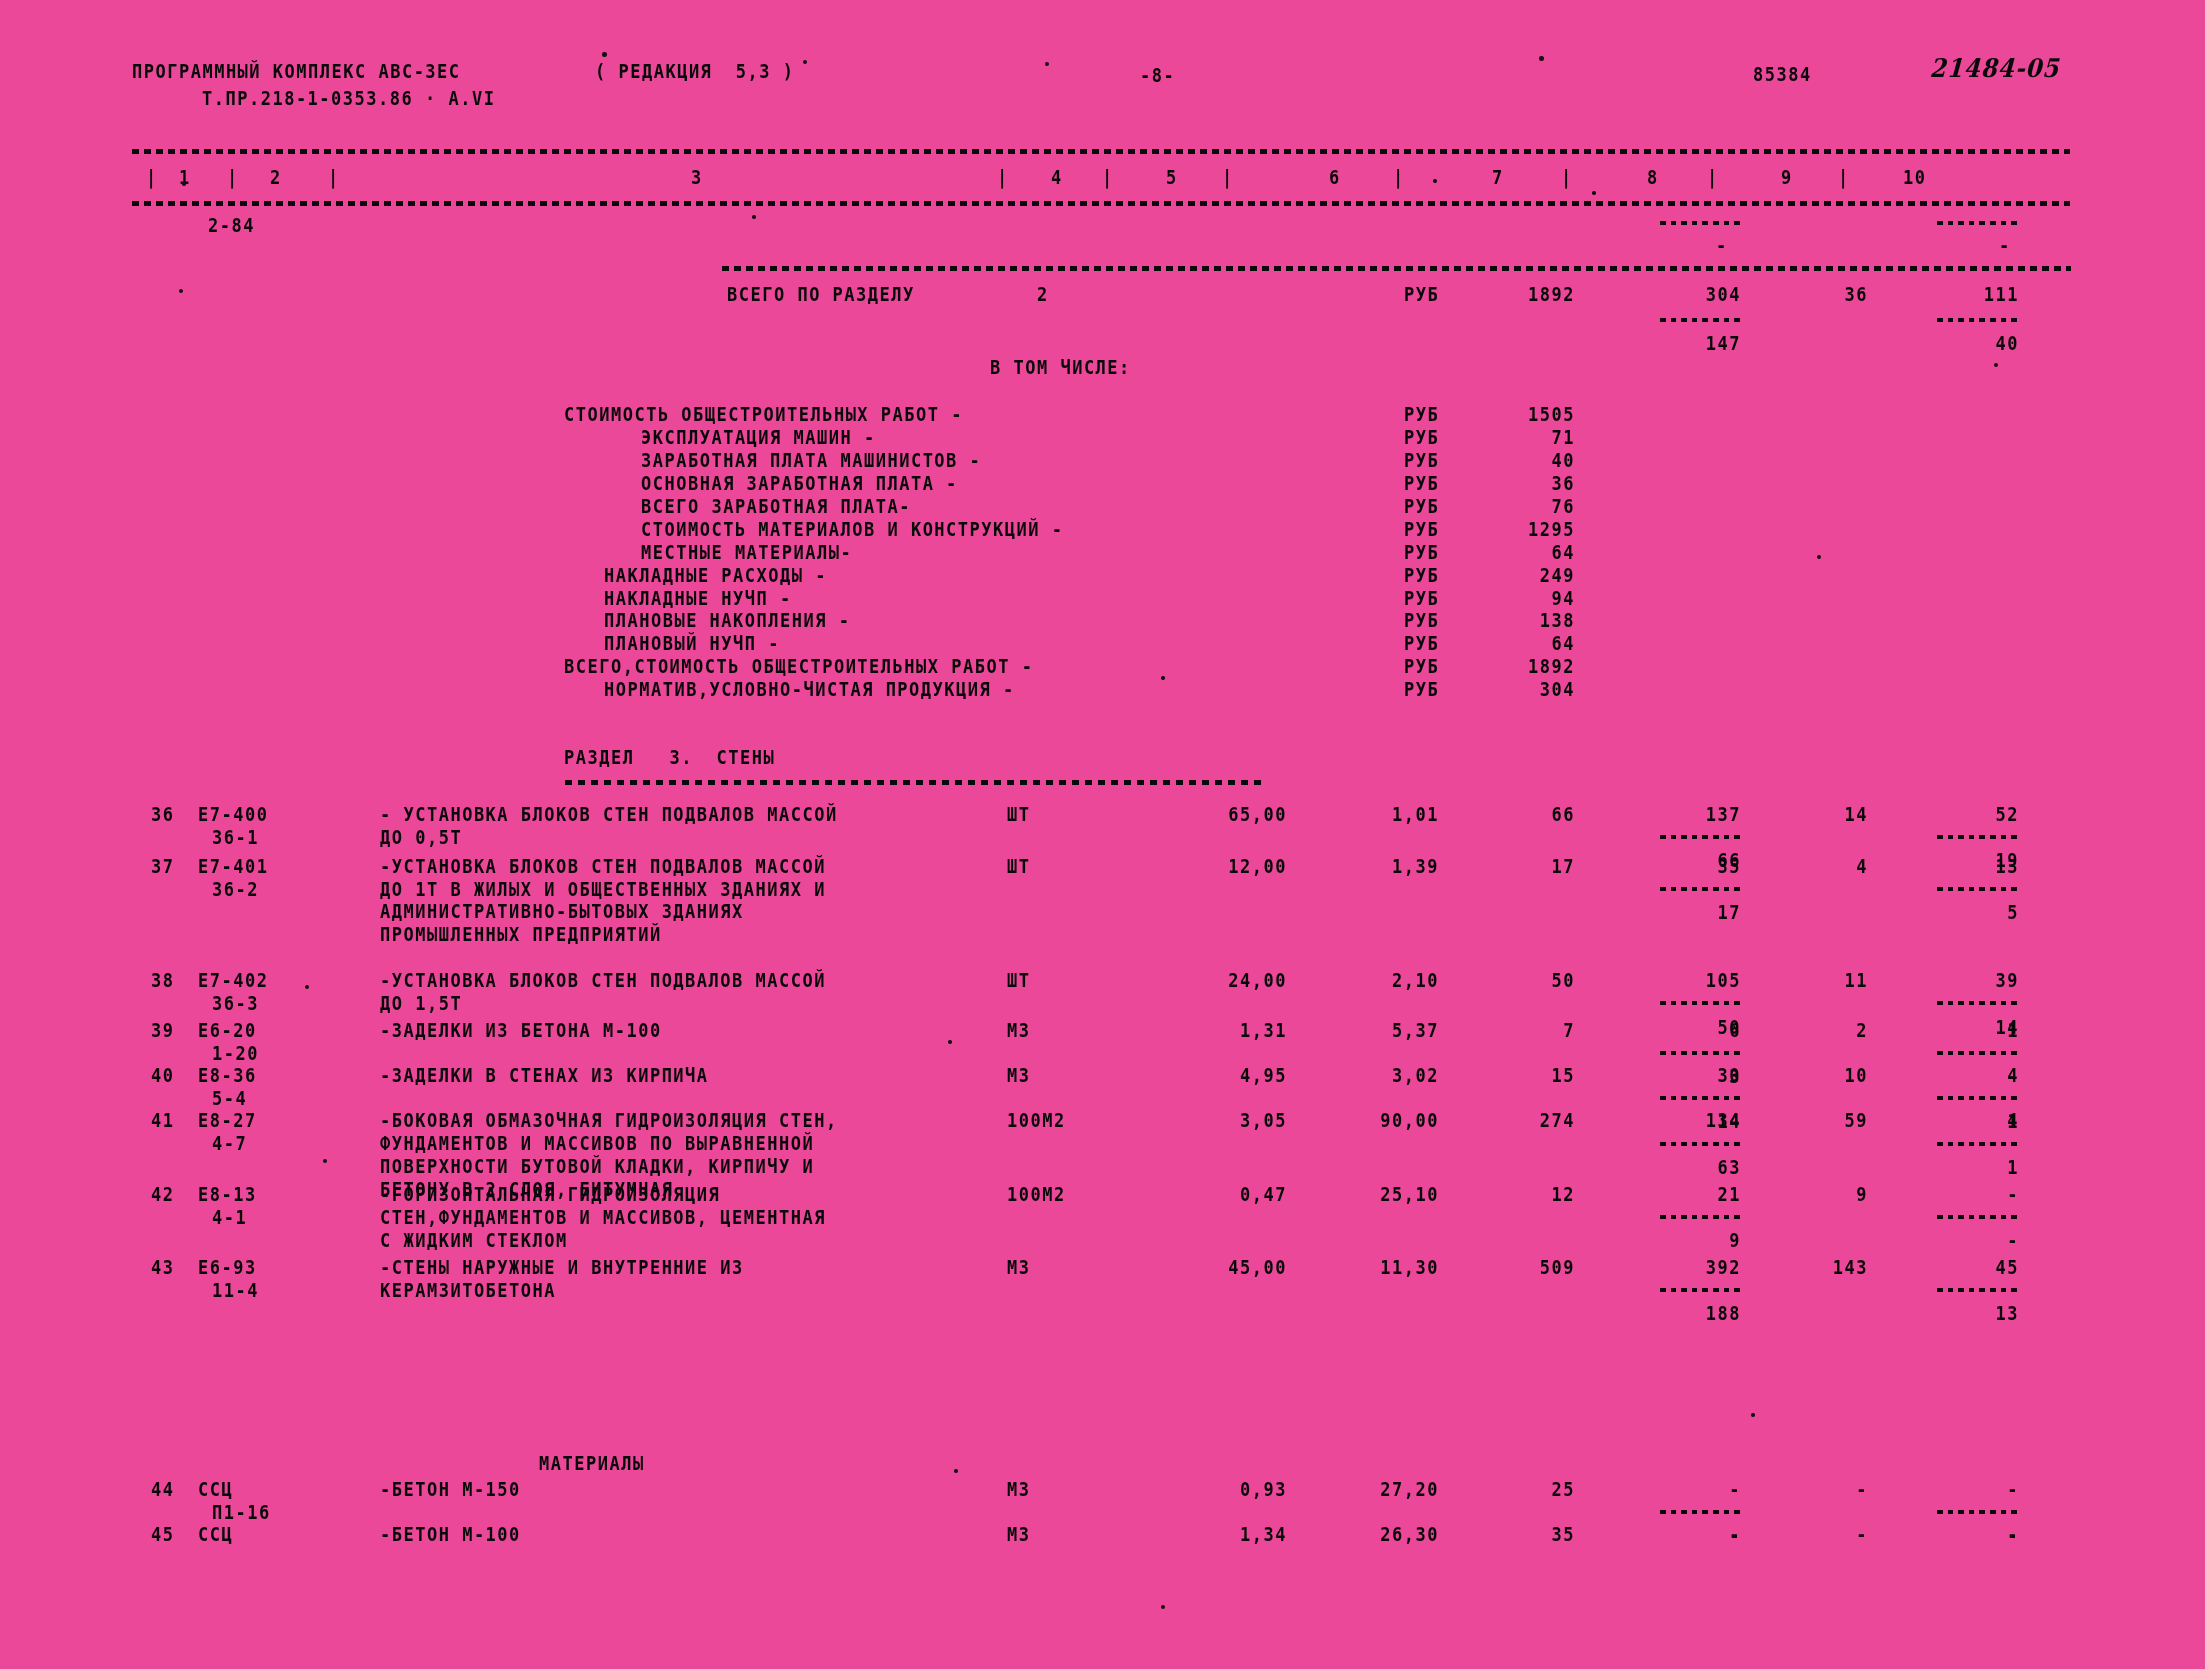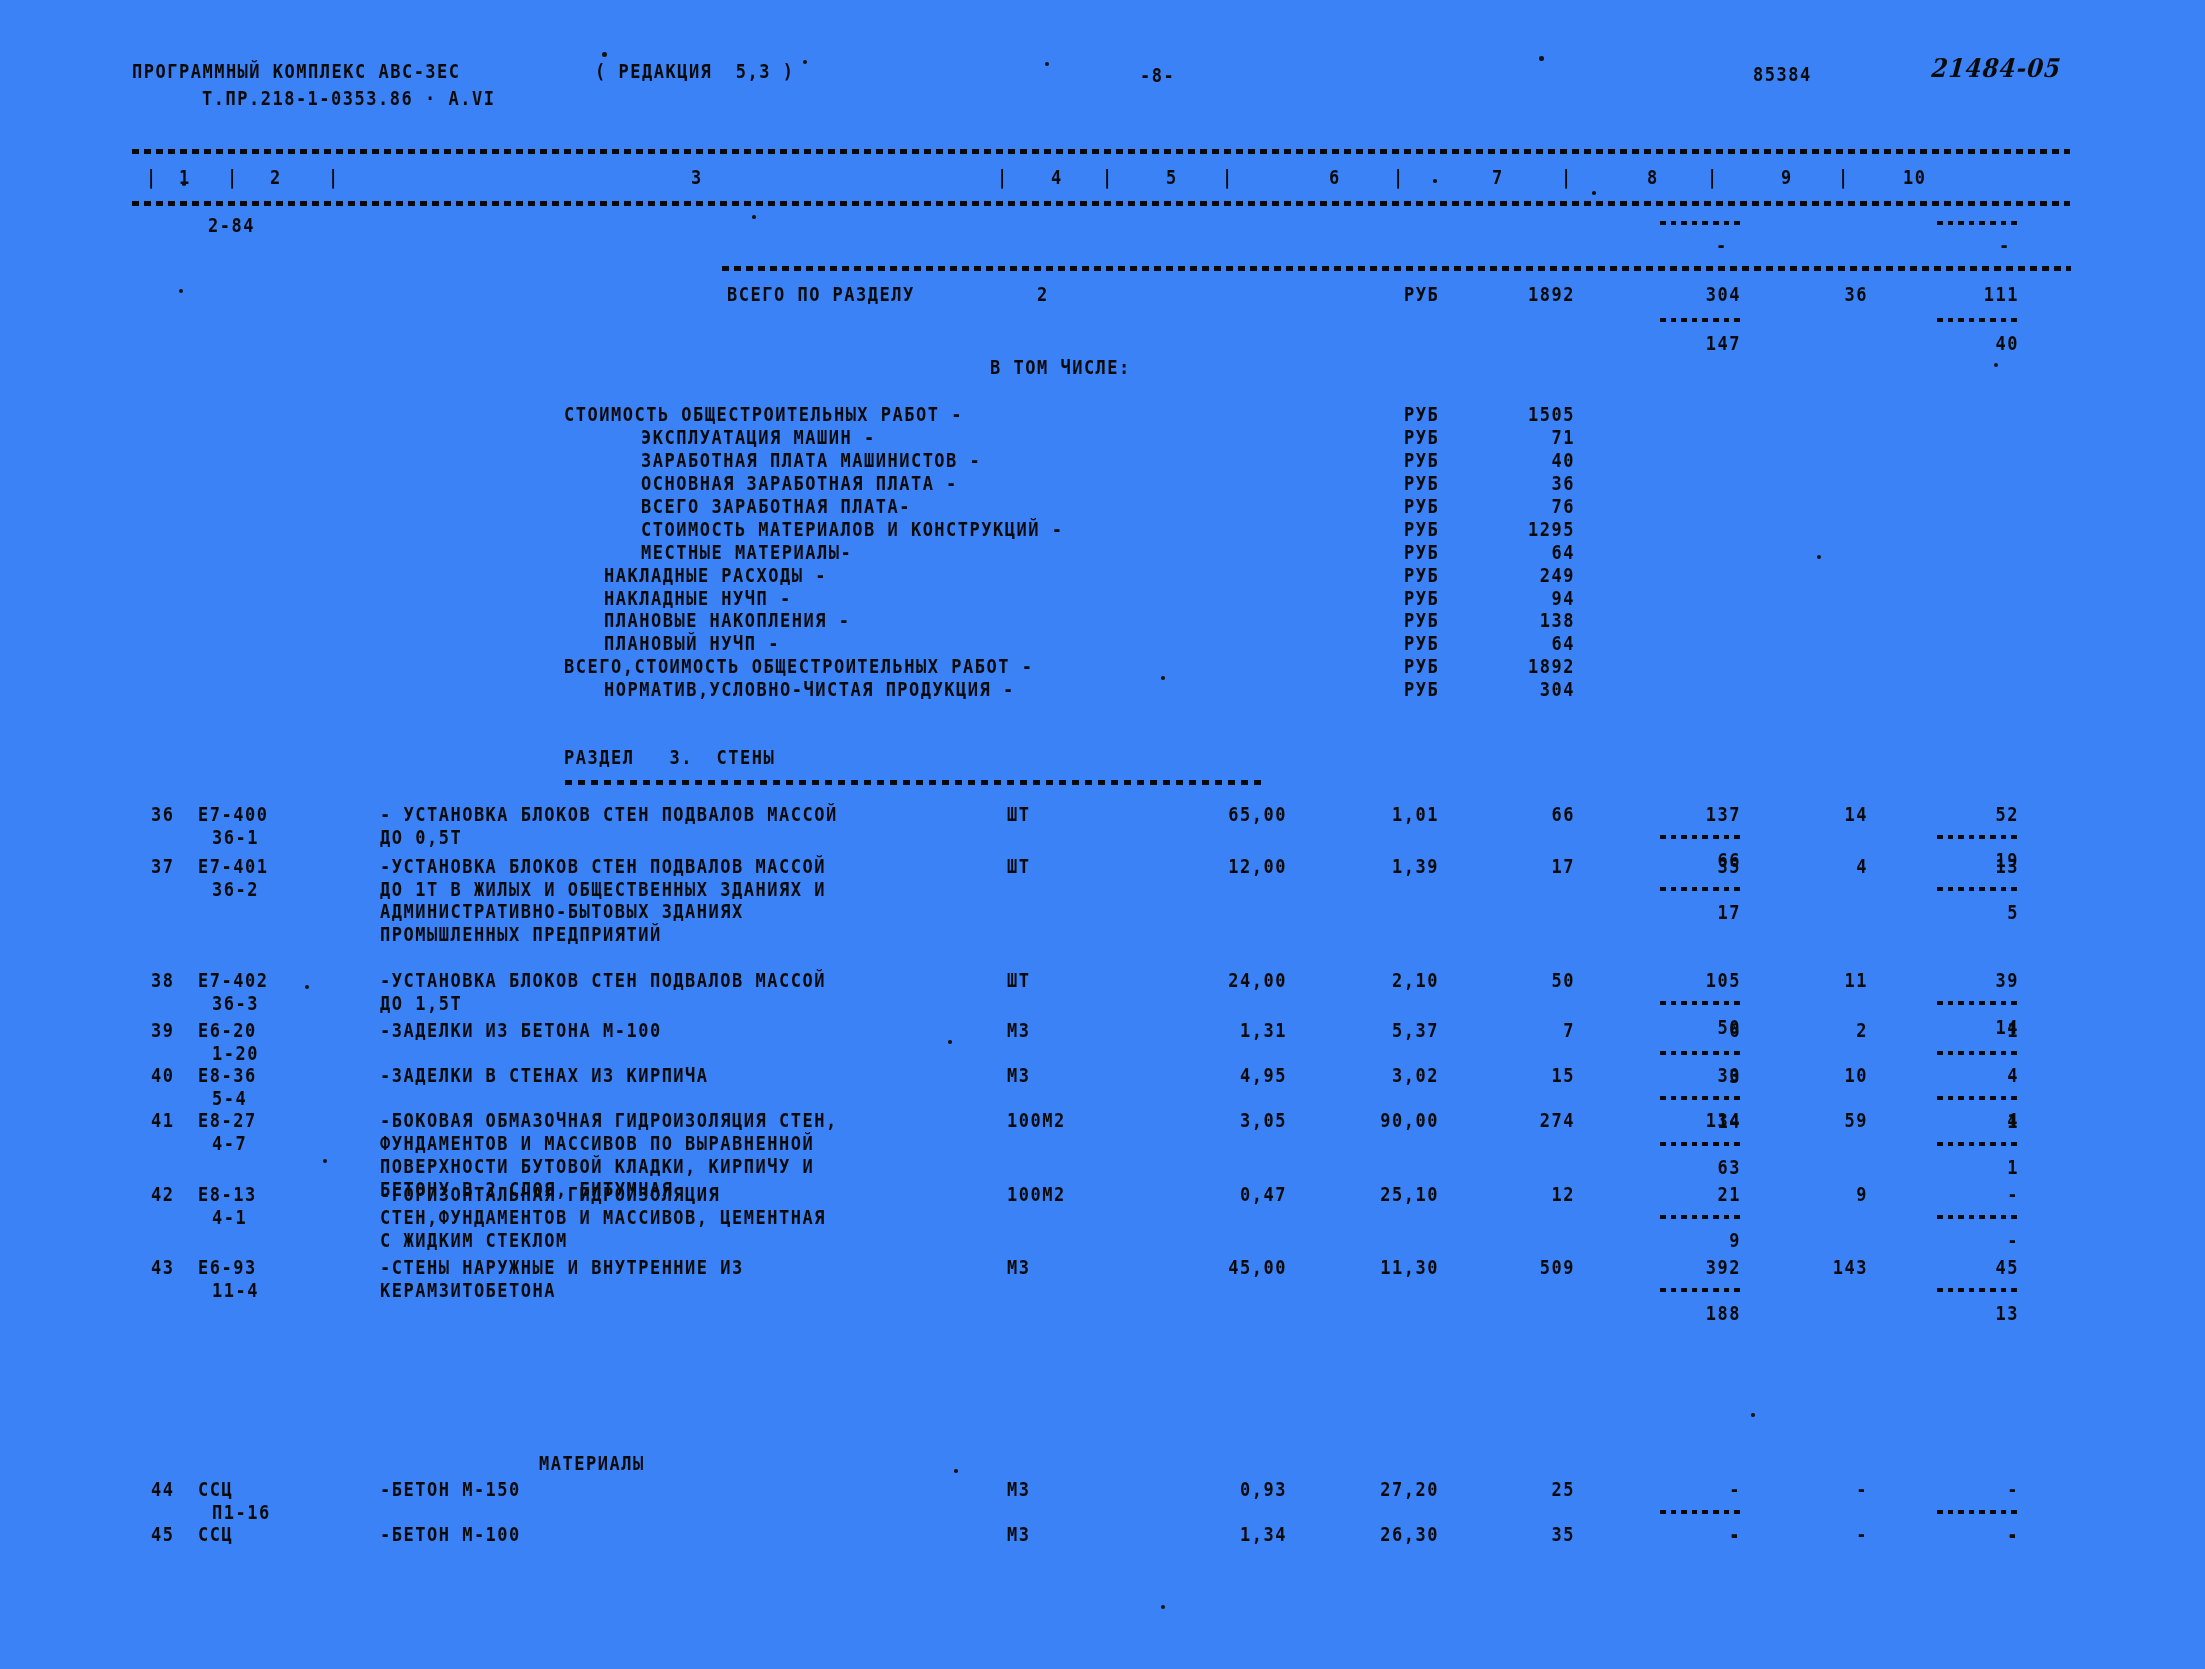--- a/index.html
+++ b/index.html
@@ -11,21 +11,21 @@
     width: 2205px;
     height: 1670px;
     font-family: "DejaVu Sans Mono", "Liberation Mono", monospace;
     color: #0a0a0a;
     overflow: hidden;
     position: relative;
   }
   #sheet {
     position: absolute;
     inset: 0;
-    background: #3b82f6;
+    background: #ec4899;
     text-decoration: underline;
   }
   
   .t {
     position: absolute;
     white-space: pre;
     font-weight: 700;
     letter-spacing: 1.5px;
     line-height: 1;
     font-size: 17px;

